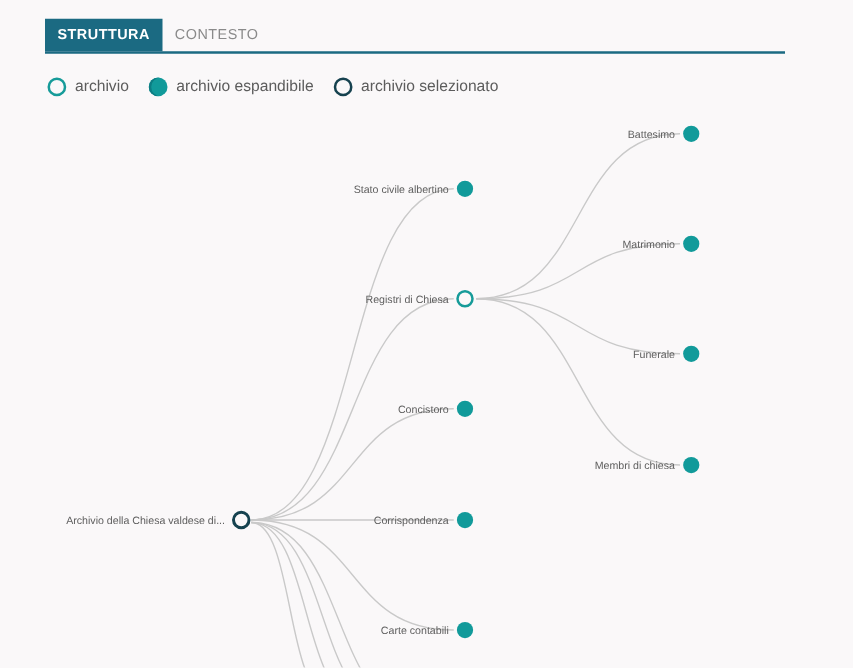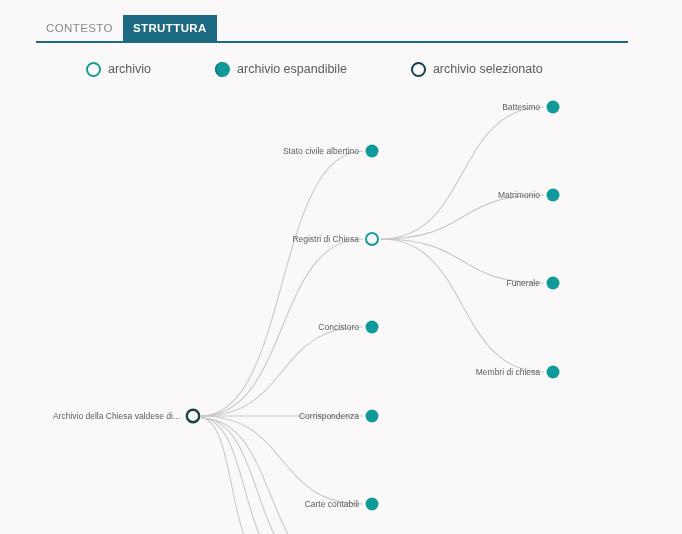--- a/index.html
+++ b/index.html
@@ -59,21 +59,20 @@
     height: 22px;
     display: flex;
     align-items: center;
     gap: 16px;
   }
   .legend-item {
     display: flex;
     align-items: center;
     gap: 7px;
     cursor: default;
-    margin-left: 48px;
   }
   .legend-label {
     font-size: 12.5px;
     color: #5c5c5c;
   }
   .dot {
     width: 15px;
     height: 15px;
     border-radius: 50%;
     box-sizing: border-box;
@@ -131,22 +130,22 @@
     fill: transparent;
     cursor: pointer;
   }
 </style>
 </head>
 <body>
 
 <div id="app">
 
   <div class="tabbar">
+    <button class="tab active">STRUTTURA</button>
     <button class="tab">CONTESTO</button>
-    <button class="tab active">STRUTTURA</button>
   </div>
 
   <div class="legend">
     <div class="legend-item">
       <span class="dot hollow-teal"></span>
       <span class="legend-label">archivio</span>
     </div>
     <div class="legend-item">
       <span class="dot filled-teal"></span>
       <span class="legend-label">archivio espandibile</span>

